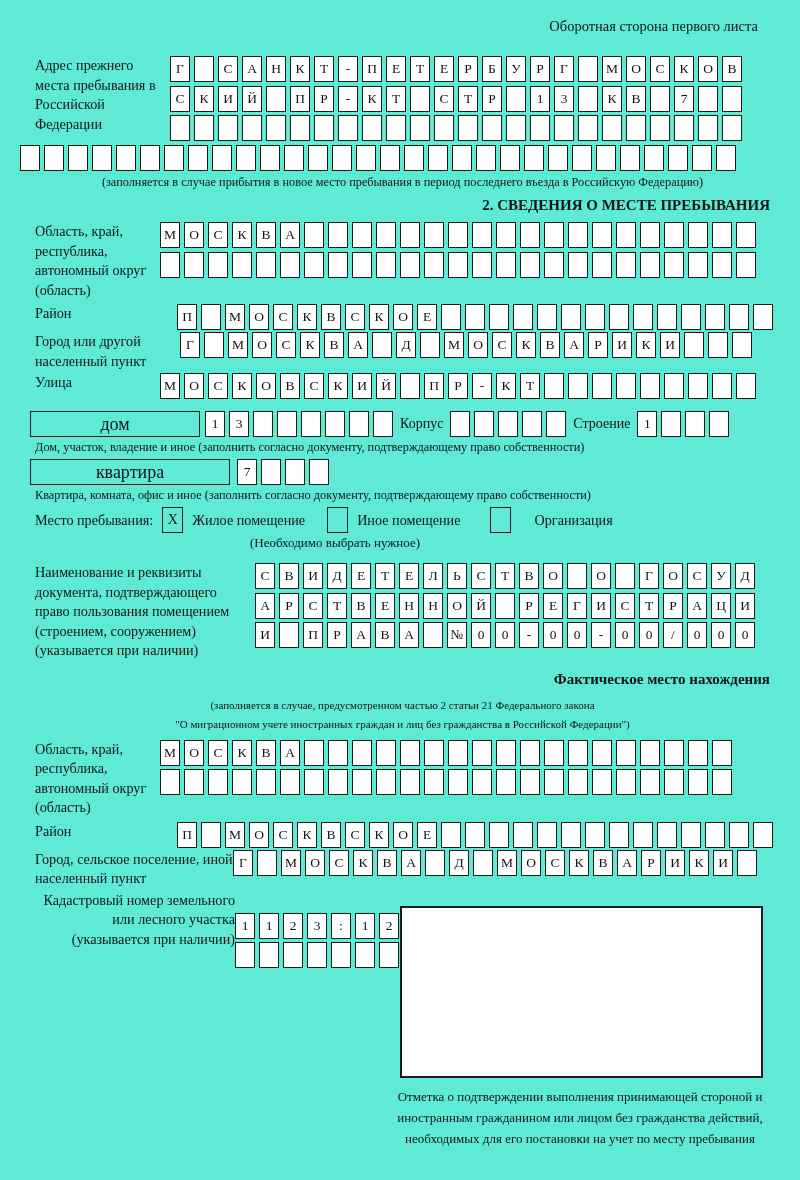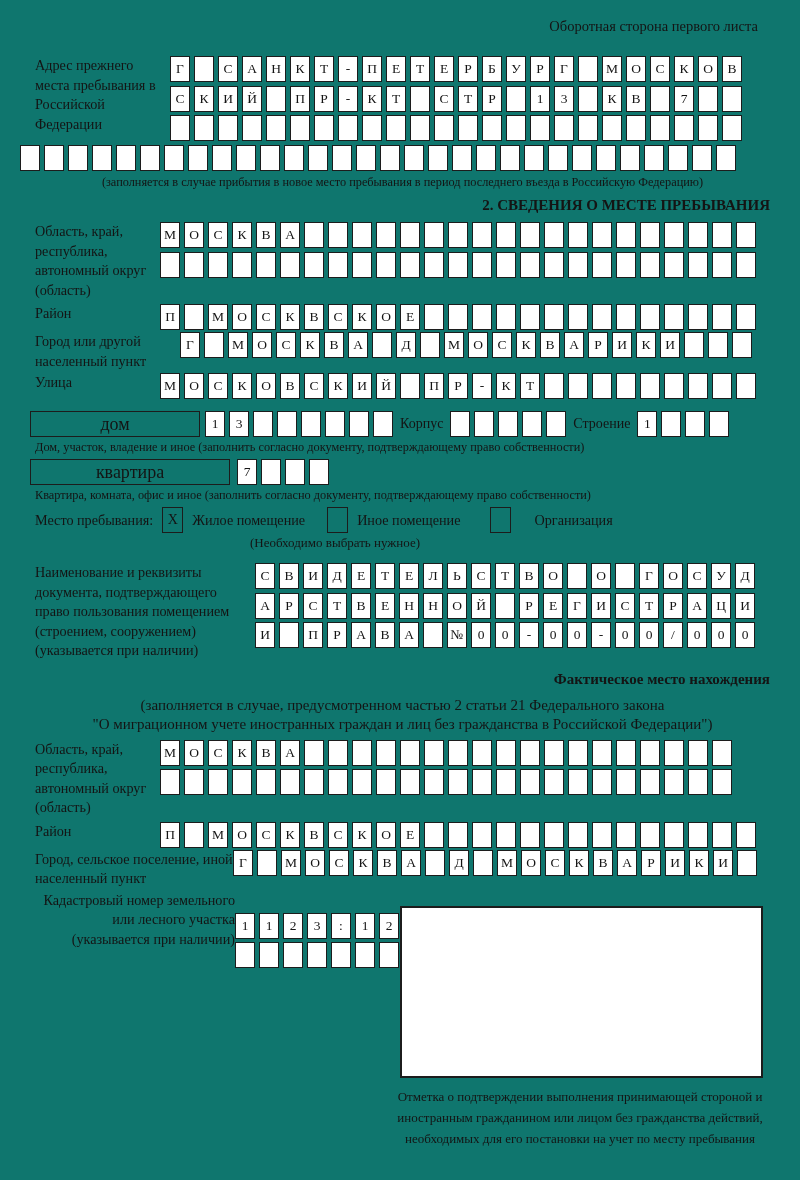--- a/index.html
+++ b/index.html
@@ -1,50 +1,50 @@
 <!DOCTYPE html>
 <html lang="ru"><head>
 <meta charset="utf-8">
 <style>
   * { margin:0; padding:0; box-sizing:border-box; }
   html,body { background:#ffffff; }
   body { font-family:"Liberation Serif","DejaVu Serif",serif; color:#141414; }
-  .page { position:relative; width:800px; height:1180px; margin:0 auto; background:#0f766e;
+  .page { position:relative; width:800px; height:1180px; margin:0 auto; background:#5eead4;
           padding:18px 30px 7px 35px; overflow:hidden; }
 
   .title-right { text-align:right; font-size:14.5px; padding-right:12px; height:20px; margin-bottom:18px; }
 
   .frow { display:flex; align-items:flex-start; }
   .flabel { flex-shrink:0; font-size:14.2px; line-height:19.5px; }
   .w135{width:135px;} .w125{width:125px;} .w145{width:145px;} .w220{width:220px;}
   .w198{width:198px;} .w200{width:200px;text-align:right;}
 
   .cellstack > .cells { margin-bottom:3.5px; }
   .cells { display:flex; gap:4px; }
   .cell { width:20px; height:26px; flex-shrink:0; border:1.6px solid #1c1c1c;
           display:flex; align-items:center; justify-content:center;
           font-size:13.5px; background:#fff; }
   .fullrow { margin-left:-15px; margin-bottom:3.5px; }
 
   .caption { font-size:12.3px; line-height:16px; margin:2px 0 4px 0; }
   .center { text-align:center; }
   .heading { font-weight:bold; font-size:15px; text-align:right; margin:7px 0 8px 0; }
-  .subnote { font-size:15px; text-align:center; line-height:19px; }
+  .subnote { font-size:11px; text-align:center; line-height:19px; }
 
   .labelbox { border:1.6px solid #1c1c1c; height:26px; display:flex; align-items:center;
               justify-content:center; font-size:18px; flex-shrink:0; }
   .houserow { margin-left:-5px; margin-bottom:2px; align-items:center; }
   .inline-lab { font-size:14px; margin:0 7px; line-height:26px; }
 
   .checkrow { display:flex; align-items:center; margin:4px 0 2px 0; font-size:14.2px; }
   .checkbox { width:21px; height:26px; border:1.6px solid #1c1c1c; display:flex;
               align-items:center; justify-content:center; font-size:14px; margin:0 9px; }
   .choose-note { font-size:13px; text-align:center; width:240px; margin-left:180px; margin-bottom:12px; }
 
-  .mb2{margin-bottom:2px;} .mb4{margin-bottom:12px;} .mb6{margin-bottom:6px;} .mt4{margin-top:4px;}
+  .mb2{margin-bottom:2px;} .mb4{margin-bottom:12px;} .mb6{margin-bottom:6px;} .mt4{margin-top:4px;gap:17px;}
   .gap22 { margin-top:22px; }
 
   .stampbox { position:absolute; left:400px; top:906px; width:363px; height:172px;
               border:2px solid #1c1c1c; background:#fff; }
   .stampcap { position:absolute; left:390px; top:1086px; width:380px;
               font-size:13px; line-height:21px; text-align:center; }
 </style>
 </head>
 <body>
 

